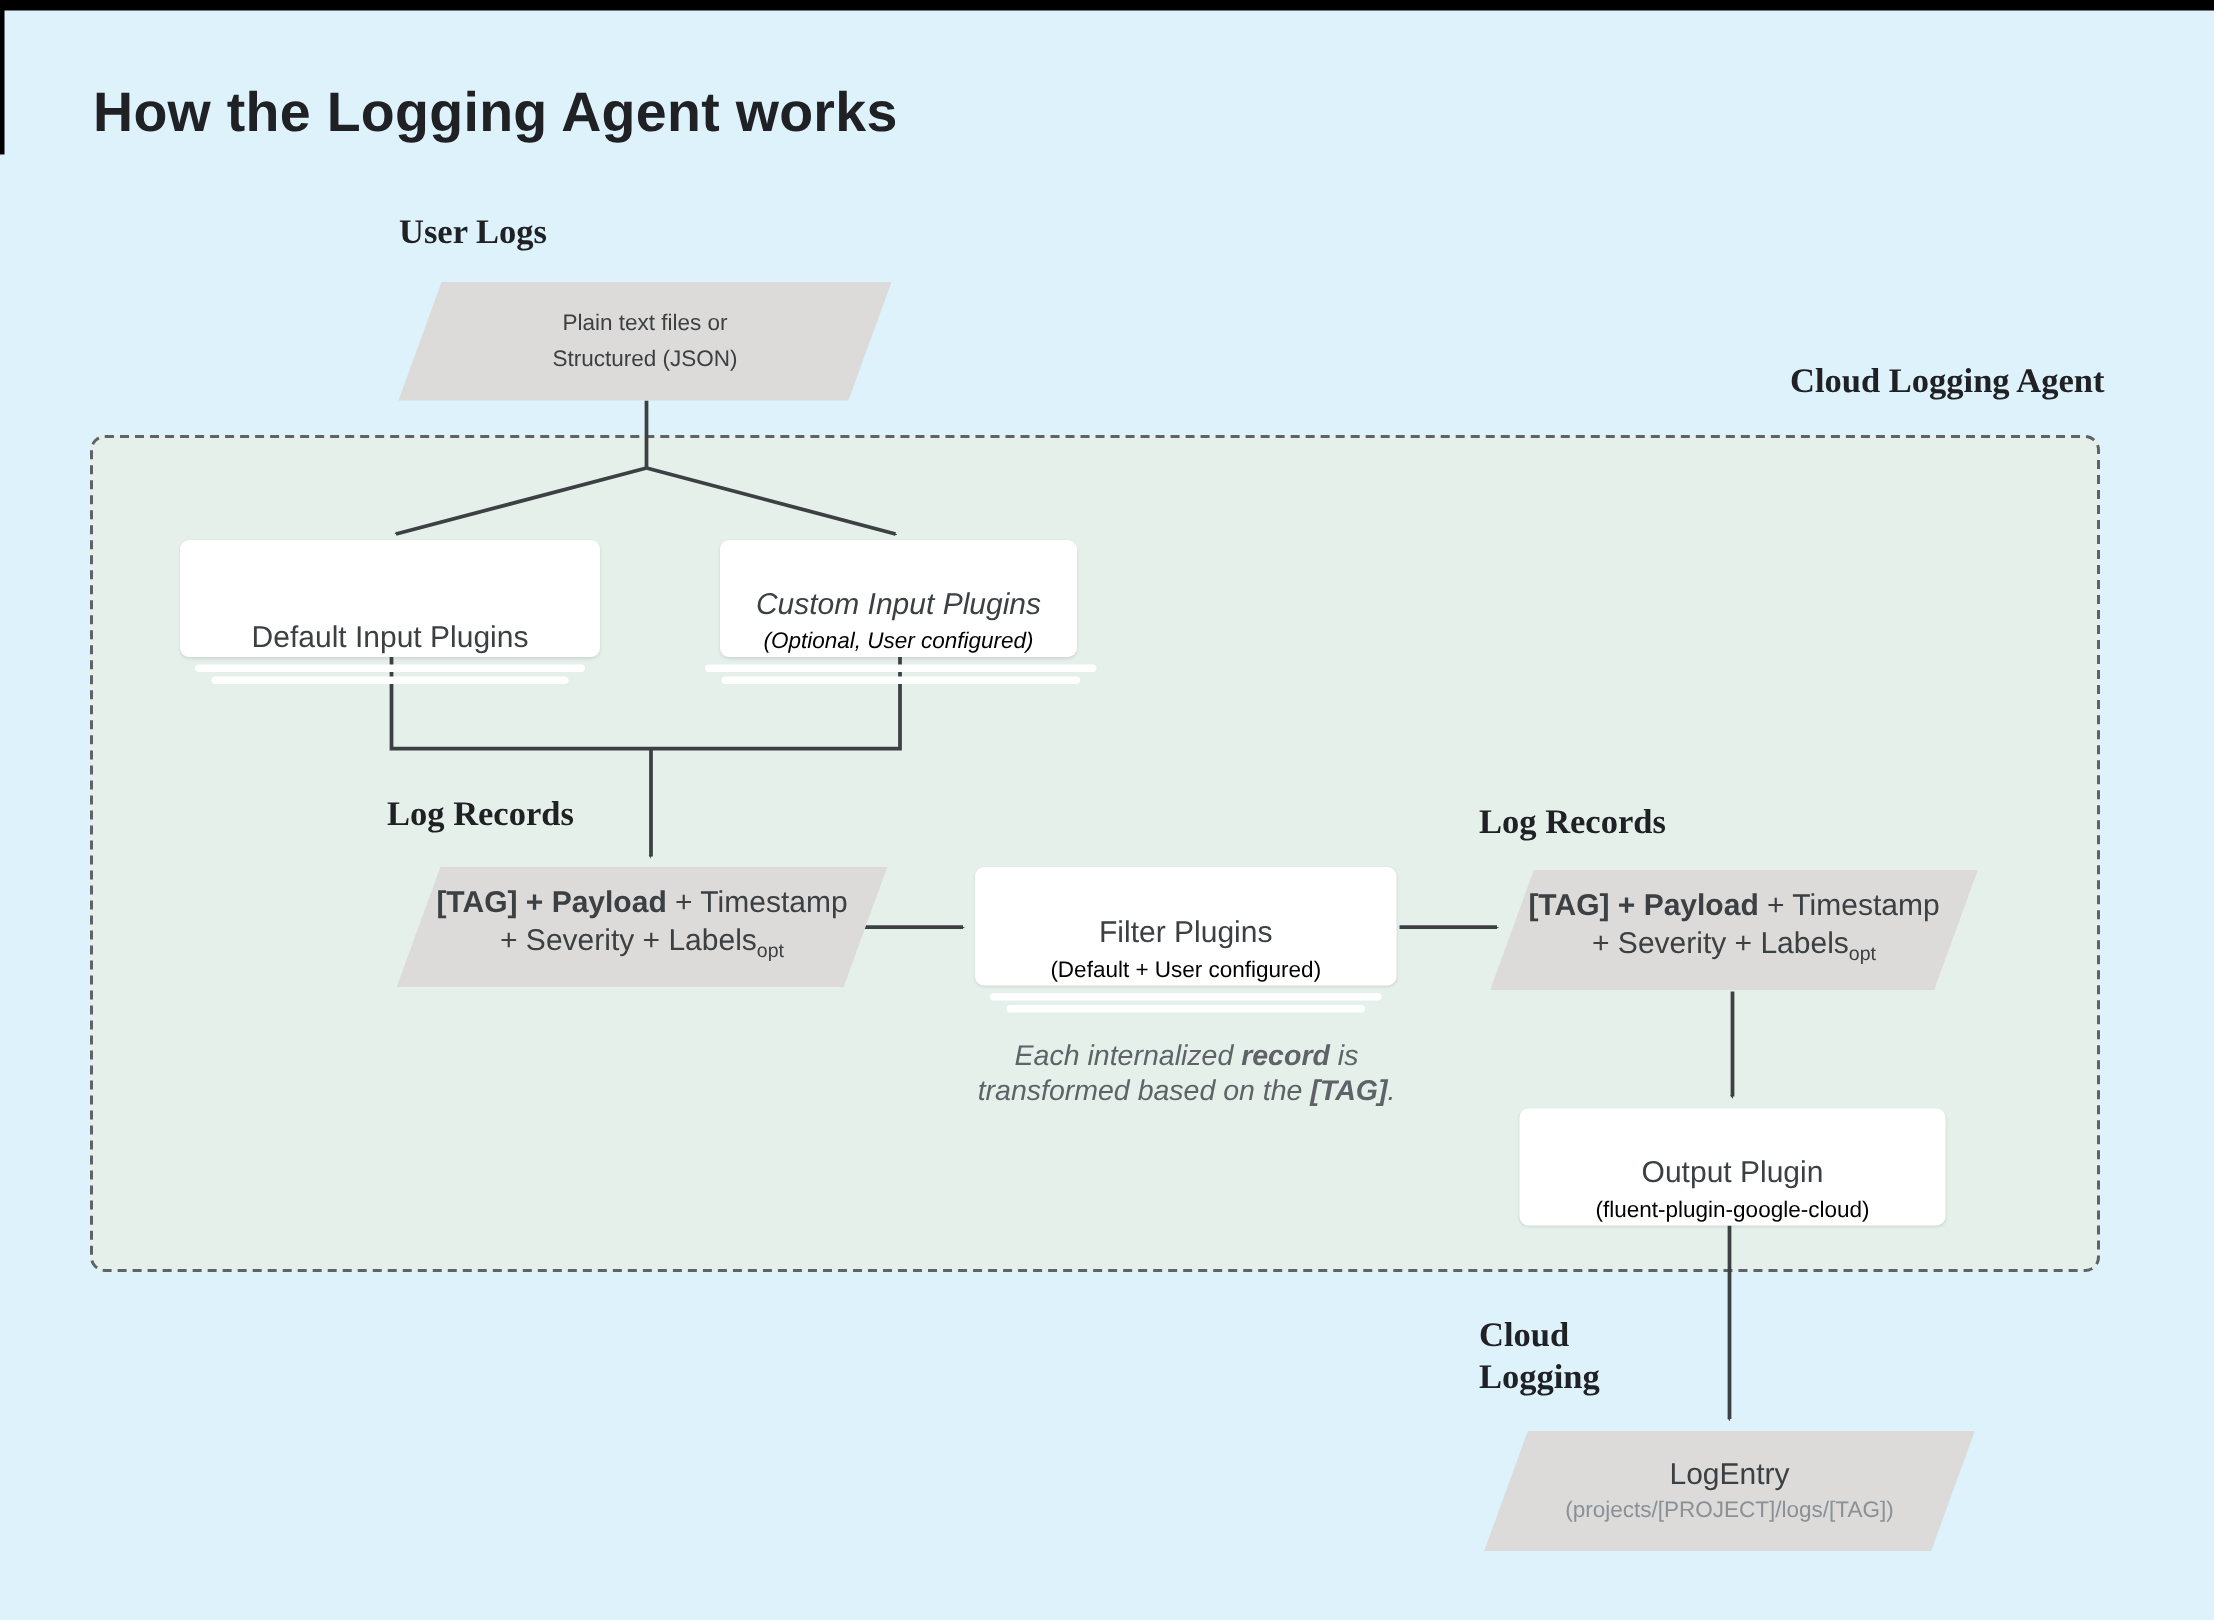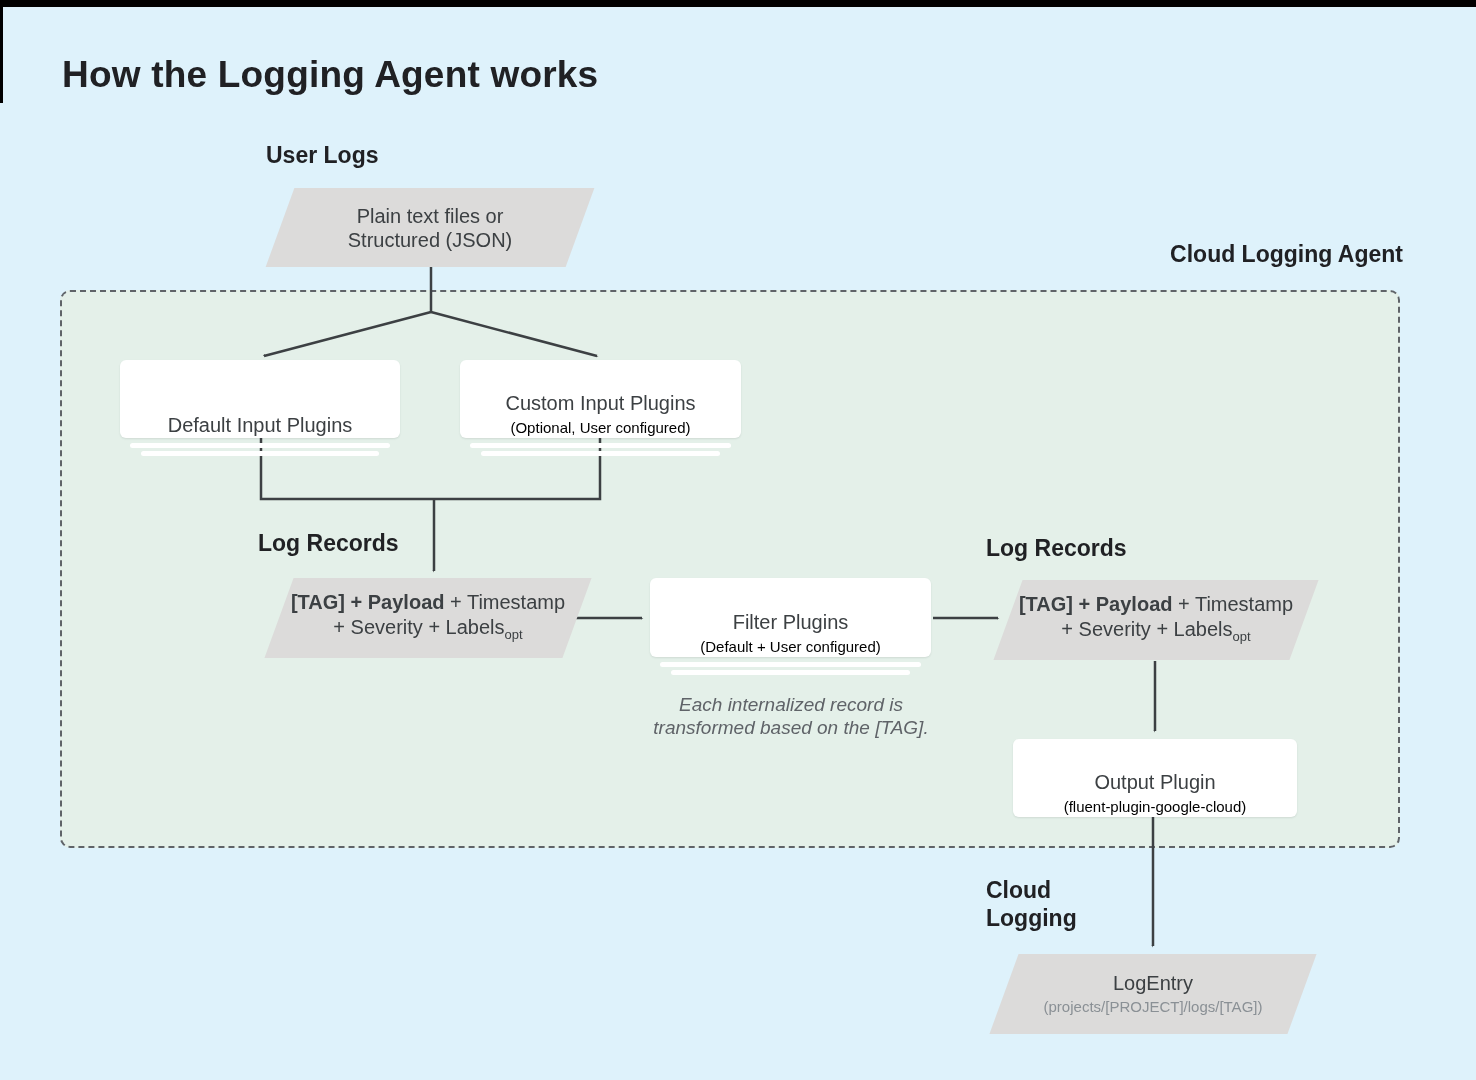--- a/index.html
+++ b/index.html
@@ -9,21 +9,21 @@
     font-family:"Liberation Sans","DejaVu Sans",sans-serif;
     color:#202124;
   }
   .abs{position:absolute;}
   
   .top-bar{left:0;top:0;width:1476px;height:7px;background:#000;z-index:6;}
   .left-sliver{left:0;top:0;width:3px;height:103px;background:#000;z-index:6;}
 
   .page-title{left:62px;top:54px;font-size:37px;font-weight:600;letter-spacing:.2px;color:#202124;z-index:4;}
 
-  .section-label{font-size:23px;font-weight:700;color:#202124;z-index:4;line-height:28px;}
+  .section-label{font-size:23px;font-weight:700;color:#202124;z-index:4;line-height:28px;font-family:Liberation Serif, serif;}
   .lbl-user-logs{left:266px;top:141px;}
   .lbl-agent{top:240px;right:73px;font-weight:600;}
   .lbl-log-left{left:258px;top:529px;}
   .lbl-log-right{left:986px;top:534px;}
   .lbl-cloud-logging{left:986px;top:876px;}
 
   
   .agent-box{
     left:60px;top:290px;width:1340px;height:558px;
     background:#e4f0e9;border:2px dashed #5f6368;border-radius:10px;
@@ -37,53 +37,53 @@
   
   .node{
     background:#ffffff;border-radius:6px;z-index:3;
     display:flex;flex-direction:column;align-items:center;justify-content:flex-end;
     box-shadow:0 1px 2px rgba(60,64,67,.12);
     text-align:center;
   }
   .node .t{font-size:20px;color:#3c4043;line-height:26px;}
   .node .s{font-size:15px;color:#000000;line-height:20px;margin-top:2px;}
   .node-default{left:120px;top:360px;width:280px;height:78px;}
-  .node-custom{left:460px;top:360px;width:281px;height:78px;}
+  .node-custom{left:480px;top:360px;width:238px;height:78px;font-style:italic;}
   .node-filter{left:650px;top:578px;width:281px;height:79px;}
   .node-output{left:1013px;top:739px;width:284px;height:78px;}
 
   
   .stack-bar{background:#ffffff;height:5px;border-radius:3px;z-index:3;}
 
   
   .para{background:#dcdbda;transform:skewX(-20deg);z-index:3;}
   .para-text{
     z-index:4;display:flex;flex-direction:column;align-items:center;justify-content:center;
     text-align:center;color:#3c4043;
   }
   .p-userlogs{left:280px;top:188px;width:300px;height:79px;}
-  .pt-userlogs{left:280px;top:188px;width:300px;height:79px;font-size:20px;line-height:24px;}
+  .pt-userlogs{left:280px;top:188px;width:300px;height:79px;font-size:15px;line-height:24px;}
   .p-rec-left{left:279px;top:578px;width:298px;height:80px;}
   .pt-rec-left{left:279px;top:578px;width:298px;height:80px;}
   .p-rec-right{left:1008px;top:580px;width:296px;height:80px;}
   .pt-rec-right{left:1008px;top:580px;width:296px;height:80px;}
   .p-logentry{left:1004px;top:954px;width:298px;height:80px;}
   .pt-logentry{left:1004px;top:954px;width:298px;height:80px;}
   .rec-line{font-size:20px;line-height:25px;color:#3c4043;}
   .rec-line b{font-weight:700;}
   .rec-line sub{font-size:13px;}
   .pt-logentry .t{font-size:20px;line-height:25px;color:#3c4043;text-align:center;}
   .pt-logentry .s{font-size:15px;line-height:22px;color:#8a9095;}
 
   
   .note{
     left:636px;top:693px;width:310px;text-align:center;z-index:4;
     font-size:19px;font-style:italic;color:#5f6368;line-height:23px;
   }
-  .note b{font-weight:400;}
+  .note b{font-weight:700;}
 </style>
 </head>
 <body>
 
 <div class="abs top-bar"></div>
 <div class="abs left-sliver"></div>
 
 <div class="abs page-title">How the Logging Agent works</div>
 
 <div class="abs section-label lbl-user-logs">User Logs</div>

